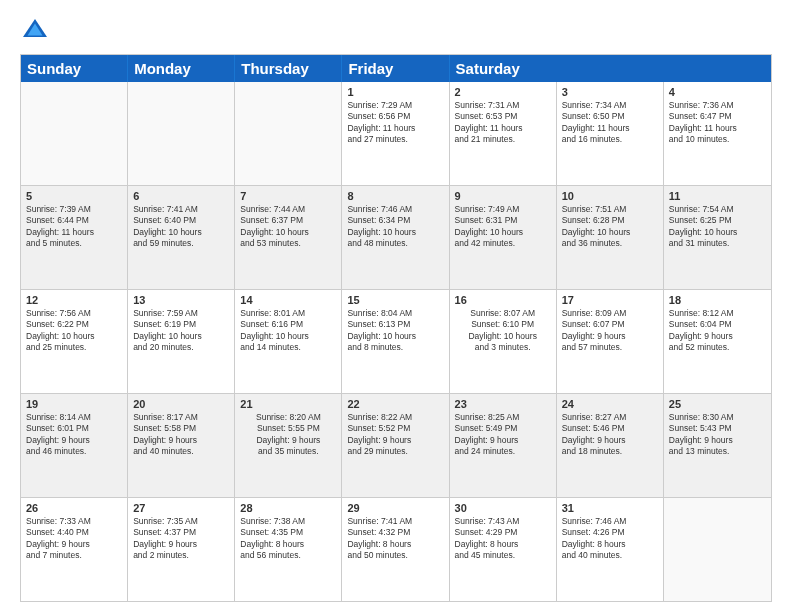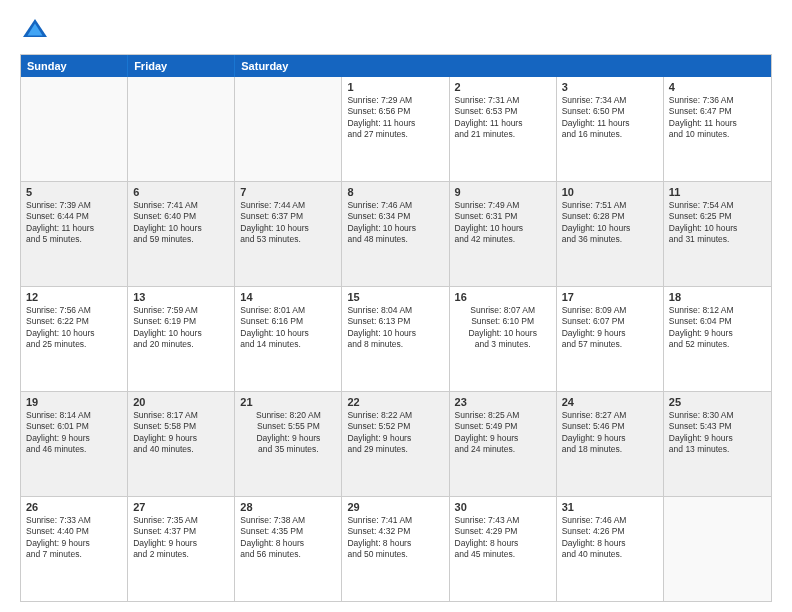--- a/index.html
+++ b/index.html
@@ -67,21 +67,21 @@
       flex-direction: column;
       border: 1px solid #ccc;
     }
     .cal-header {
       display: grid;
       grid-template-columns: repeat(7, 1fr);
       background: #1565C0;
     }
     .cal-header-cell {
       color: #fff;
-      font-size: 11px;
+      font-size: 15px;
       font-weight: bold;
       padding: 5px 6px;
       text-align: left;
       border-right: 1px solid #1976D2;
     }
     .cal-header-cell:last-child { border-right: none; }
     .cal-body {
       flex: 1;
       display: flex;
       flex-direction: column;
@@ -133,20 +133,22 @@
     </div>
     <div class="title-area">
       <div class="month-title"></div>
       <div class="location"></div>
     </div>
   </div>
 
   <div class="calendar">
     <div class="cal-header">
     <div class="cal-header-cell">Sunday</div>
+        <div class="cal-header-cell">Monday</div>
+        <div class="cal-header-cell">Thursday</div>
         <div class="cal-header-cell">Friday</div>
         <div class="cal-header-cell">Saturday</div>
       </div>
     <div class="cal-body">
     <div class="cal-row">
           <div class="cal-cell empty"></div>
           <div class="cal-cell empty"></div>
           <div class="cal-cell empty"></div>
           <div class="cal-cell">
             <div class="day-num">1</div>

